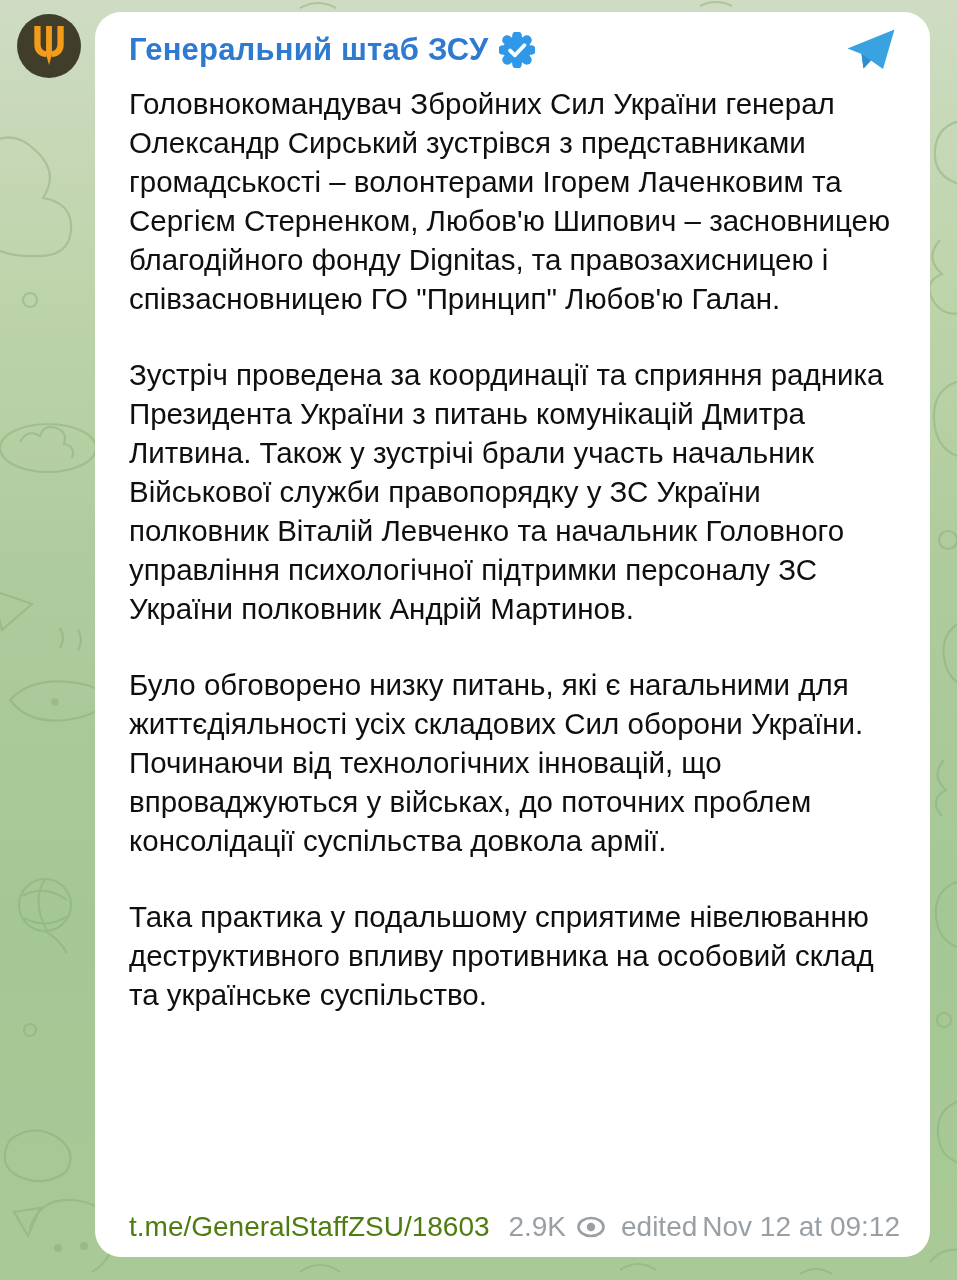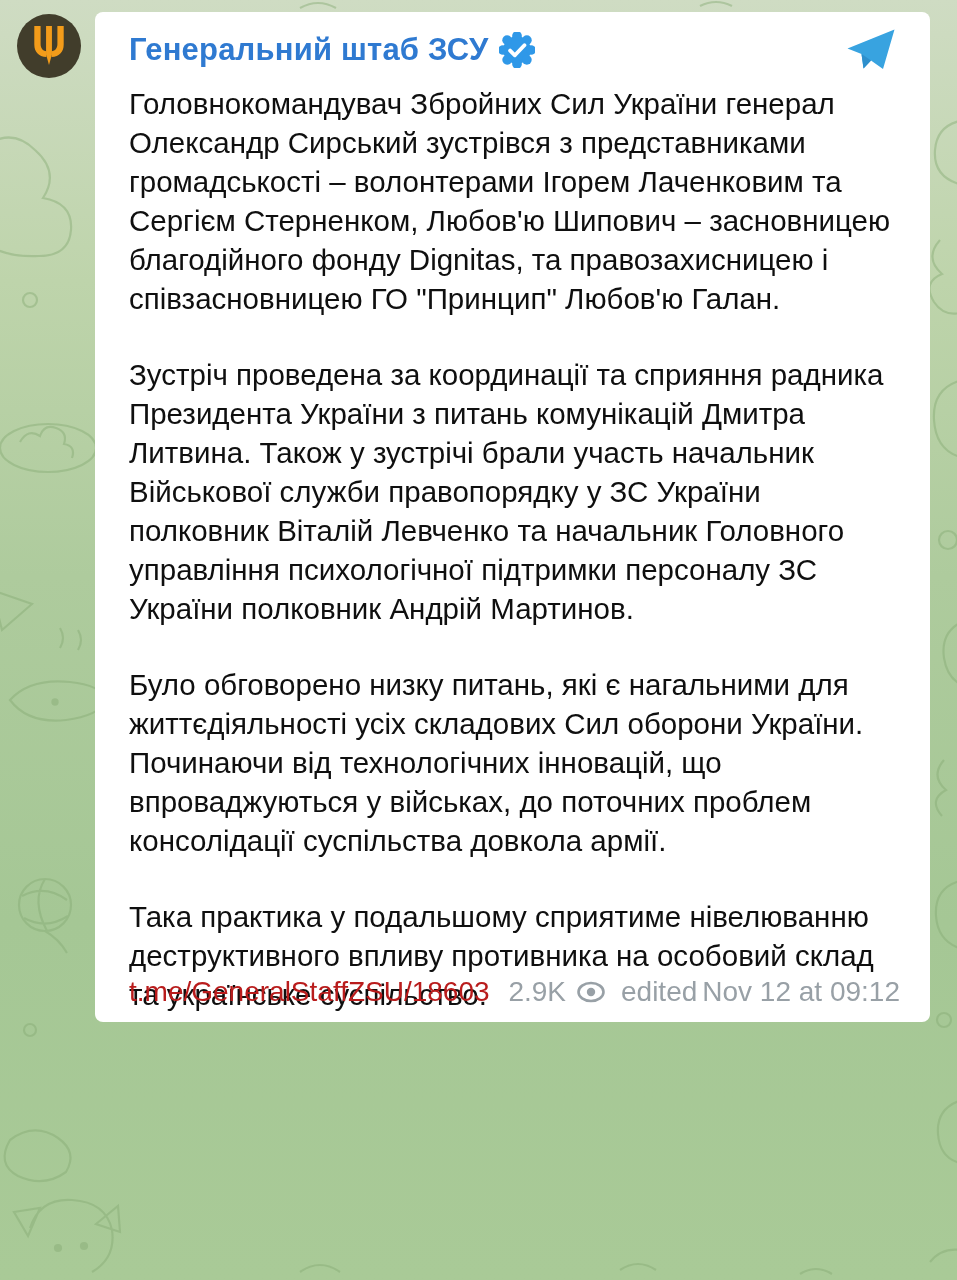--- a/index.html
+++ b/index.html
@@ -10,39 +10,39 @@
   .stage{
     position:absolute;inset:0;
     background:linear-gradient(180deg,#cfdcc3 0%,#bed4ab 22%,#aecb9d 45%,#a5c795 72%,#a9ca97 100%);
   }
   .doodles{position:absolute;inset:0;}
   .avatar{
     position:absolute;left:17px;top:14px;width:64px;height:64px;border-radius:50%;
     background:#413d2b;display:flex;align-items:center;justify-content:center;cursor:pointer;
   }
   .bubble{
-    position:absolute;left:95px;top:12px;width:835px;height:1010px;
-    background:#ffffff;border-radius:8px;
+    position:absolute;left:95px;top:12px;width:835px;height:1245px;
+    background:#ffffff;border-radius:26px;
     padding:16px 30px 18px 34px;box-sizing:border-box;
   }
   .header{display:flex;align-items:center;height:44px;}
   .ch-name{
     font-size:31px;font-weight:600;color:#2f7ad1;line-height:1.1;cursor:pointer;
     letter-spacing:.2px;
   }
   .badge{margin-left:10px;flex:0 0 auto;}
   .plane{margin-left:auto;flex:0 0 auto;cursor:pointer;margin-right:4px;}
   .text{margin-top:12px;color:#0f0f0f;font-size:29.5px;line-height:39px;}
   .text p{margin:0;}
   .text p + p{margin-top:37px;}
   .footer{
     position:absolute;left:34px;right:30px;bottom:14px;
     display:flex;align-items:center;font-size:28px;color:#98a0a6;
   }
-  .post-link{color:#b91c1c;text-decoration:none;cursor:pointer;}
+  .post-link{color:#4d7c0f;text-decoration:none;cursor:pointer;}
   .views{margin-left:auto;display:flex;align-items:center;gap:9px;}
   .edited{margin-left:14px;}
   .time{margin-left:5px;}
 </style>
 </head>
 <body>
 
 <div class="stage">
 
   <svg class="doodles" width="957" height="1280" viewBox="0 0 957 1280" fill="none" stroke="#86ab74" stroke-width="2.2" opacity="0.45">

